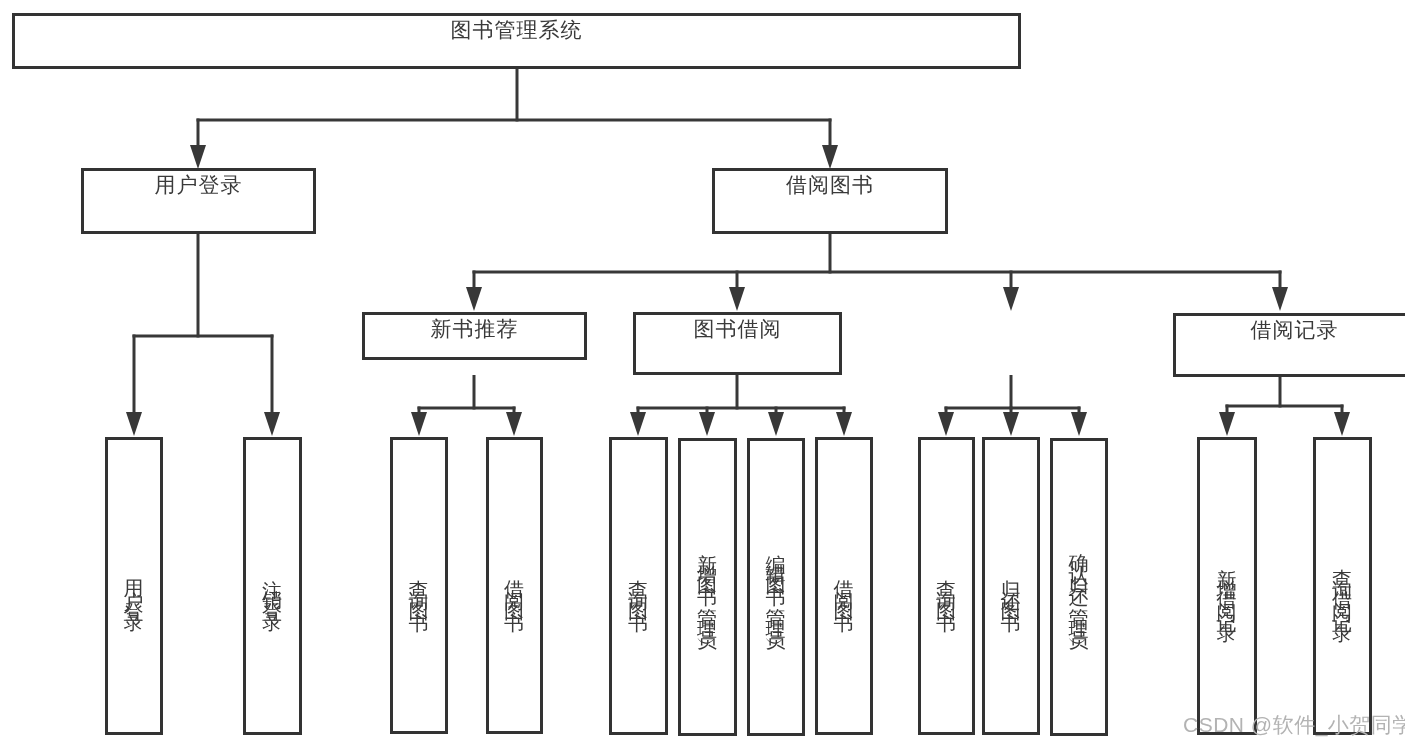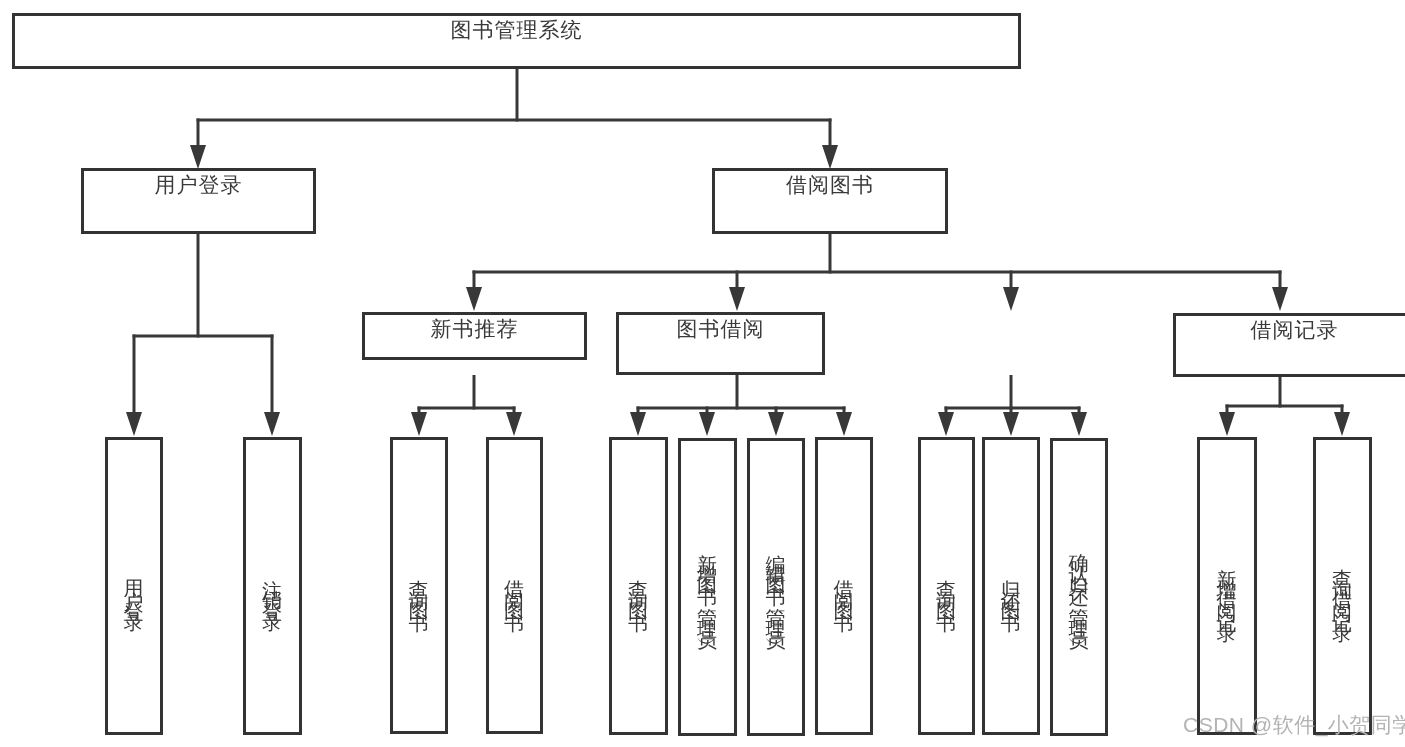--- a/index.html
+++ b/index.html
@@ -128,21 +128,21 @@
   <div class="box hbox" style="left:81px;top:168px;width:235px;height:66px">
     <span class="lbl">用户登录</span>
   </div>
   <div class="box hbox" style="left:712px;top:168px;width:236px;height:66px">
     <span class="lbl">借阅图书</span>
   </div>
 
   <div class="box hbox" style="left:362px;top:312px;width:225px;height:48px">
     <span class="lbl">新书推荐</span>
   </div>
-  <div class="box hbox" style="left:616px;top:312px;width:209px;height:63px">
+  <div class="box hbox" style="left:633px;top:312px;width:209px;height:63px">
     <span class="lbl">图书借阅</span>
   </div>
   <div class="box hbox" style="left:1173px;top:313px;width:243px;height:64px">
     <span class="lbl">借阅记录</span>
   </div>
 
   <div class="box vbox" style="left:105px;top:437px;width:58px;height:298px">
     <span class="lbl">用户登录</span>
   </div>
   <div class="box vbox" style="left:243px;top:437px;width:59px;height:298px">

